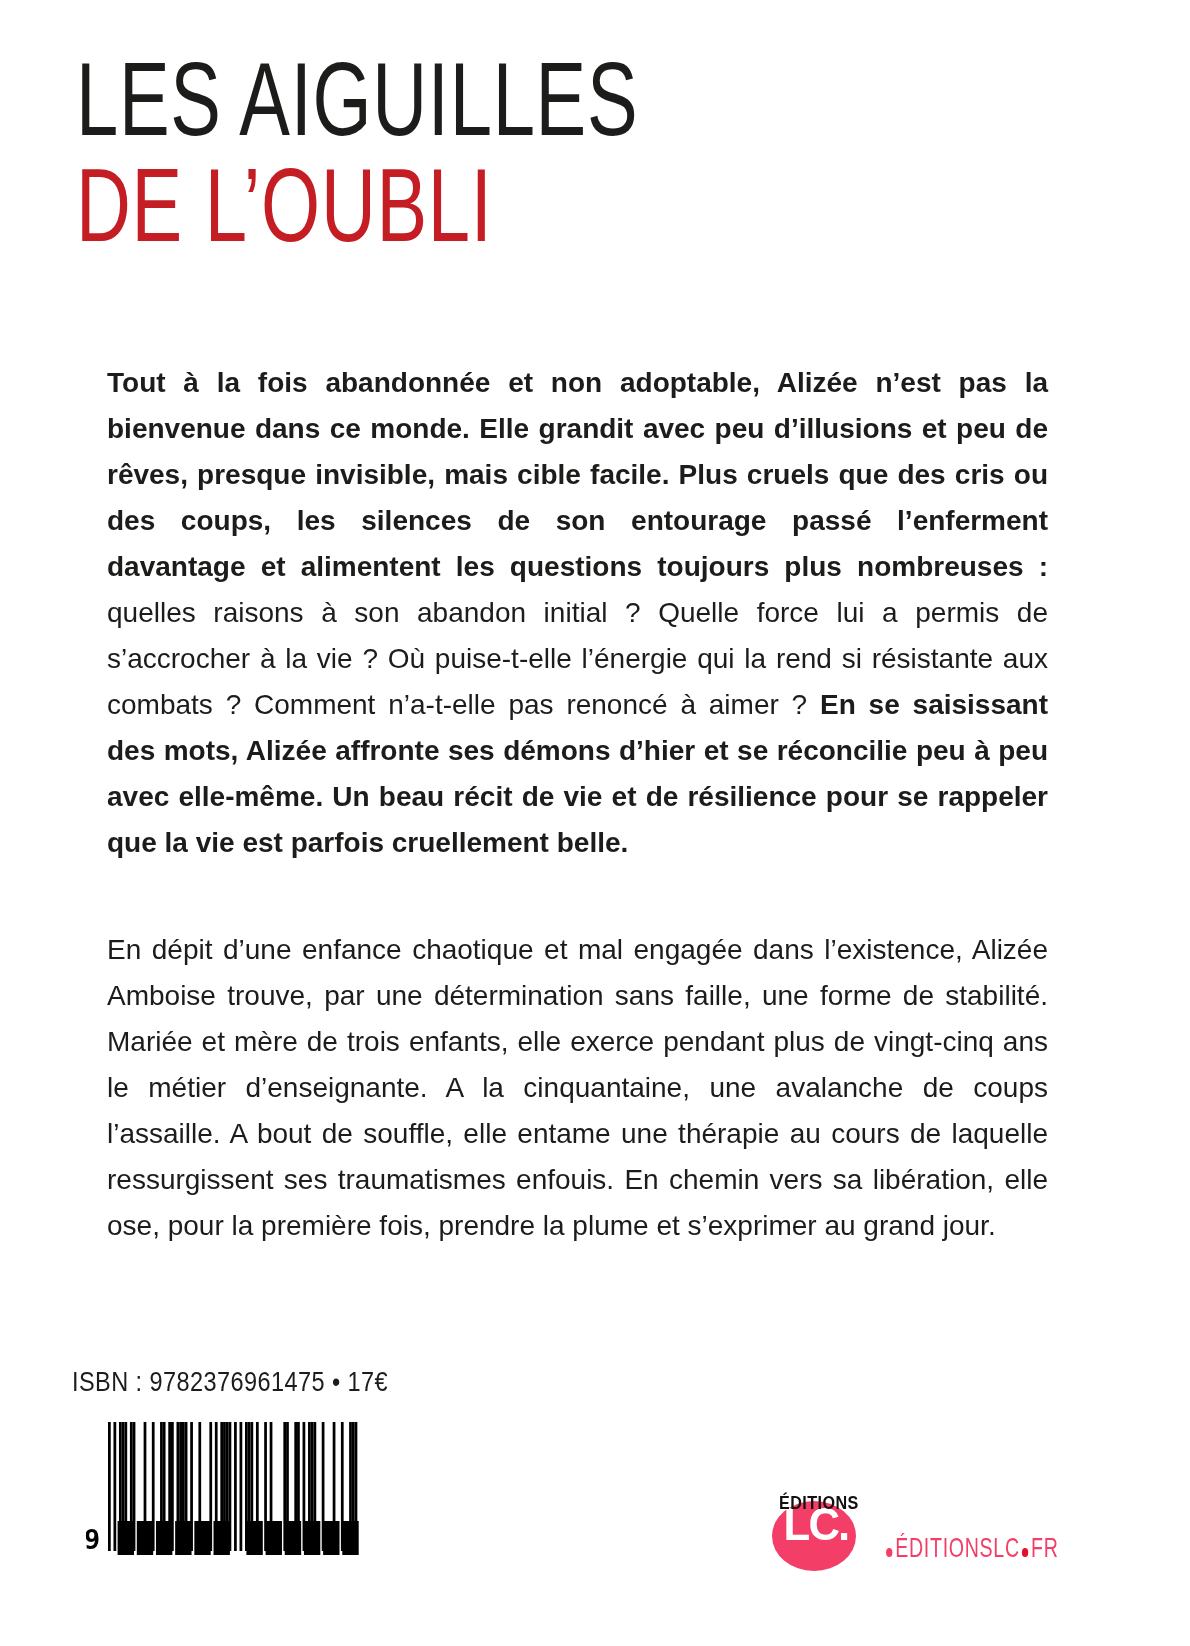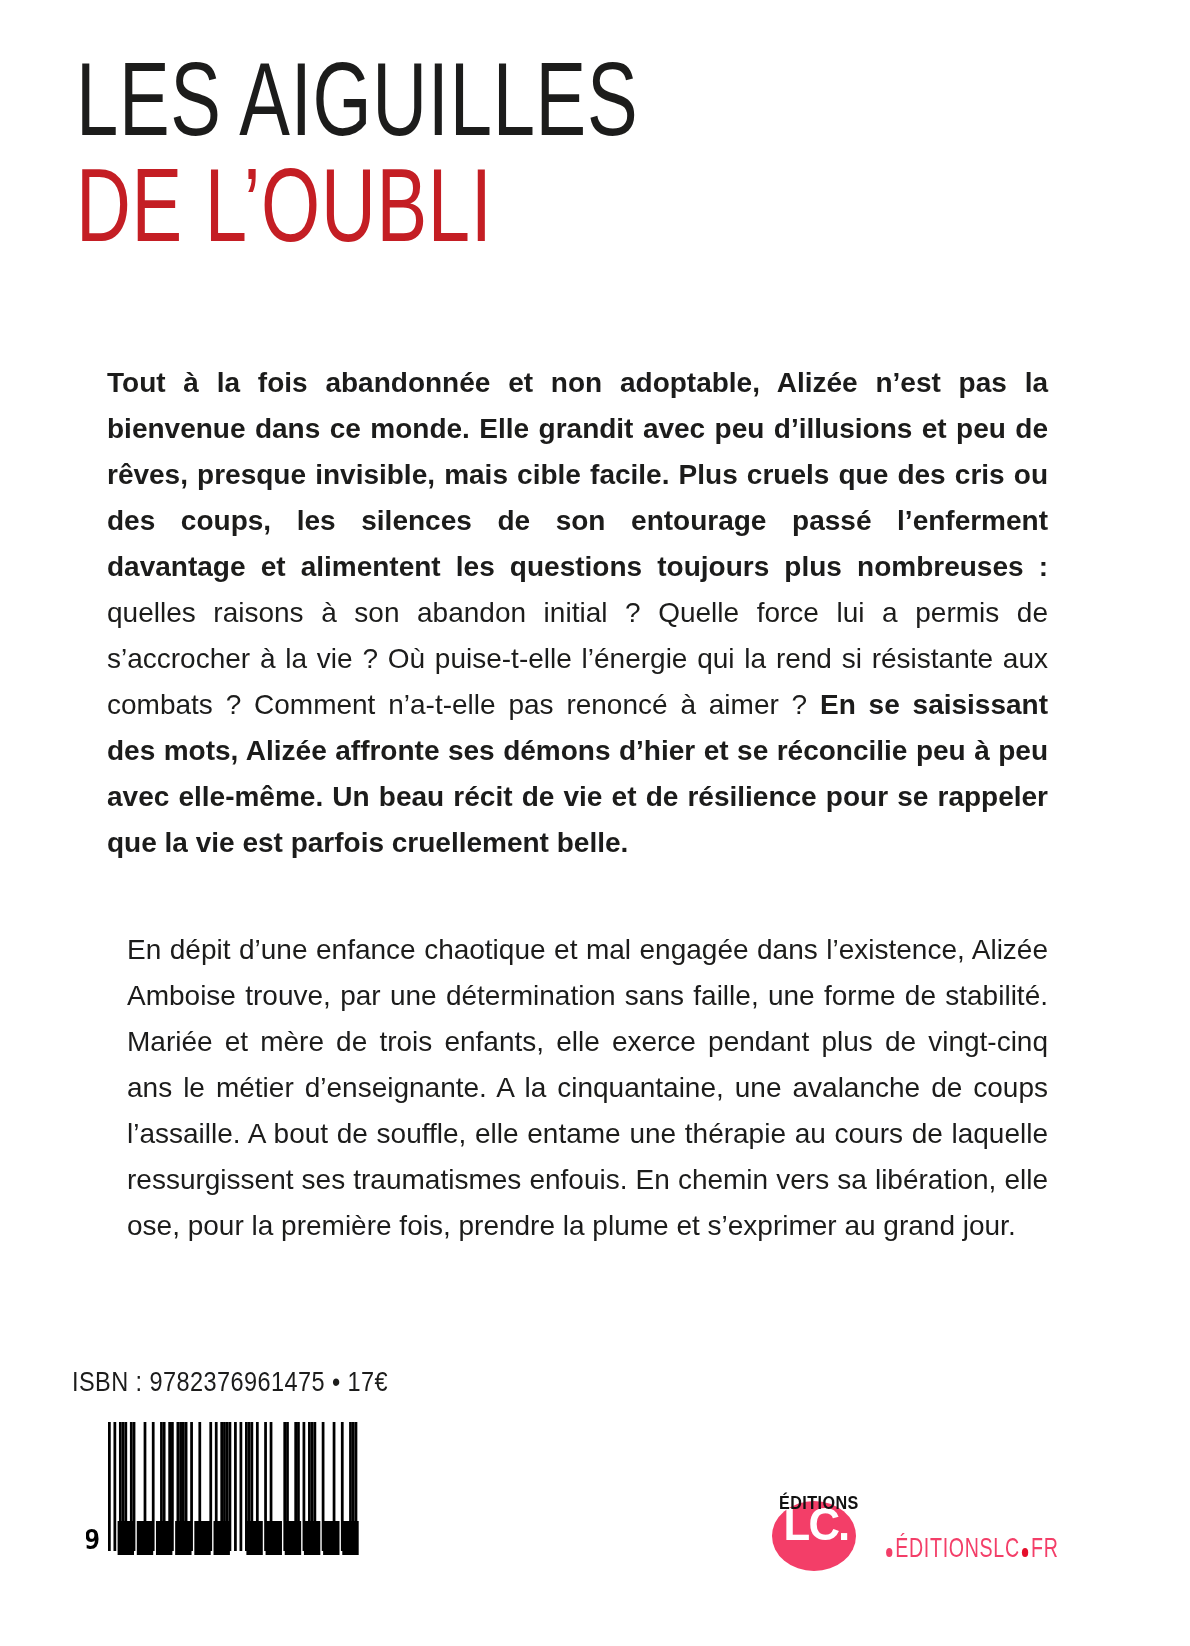--- a/index.html
+++ b/index.html
@@ -23,21 +23,21 @@
   }
   .t-black{color:var(--text-black);}
   .t-red{color:var(--title-red);}
 
   
   .synopsis{
     position:absolute;left:107px;top:360px;width:941px;
     font-size:28px;line-height:46px;text-align:justify;color:var(--text-black);
   }
   .para{margin:0;}
-  .p2{margin-top:61px;margin-left:20px;}
+  .p2{margin-top:61px;}
   .bold{font-weight:700;}
 
   
   .isbn{
     position:absolute;left:72px;top:1366px;font-size:28px;color:var(--text-black);
     transform:scaleX(0.84);transform-origin:left top;white-space:nowrap;letter-spacing:0.5px;
   }
 
   
   .barcode{position:absolute;left:86px;top:1422px;}

